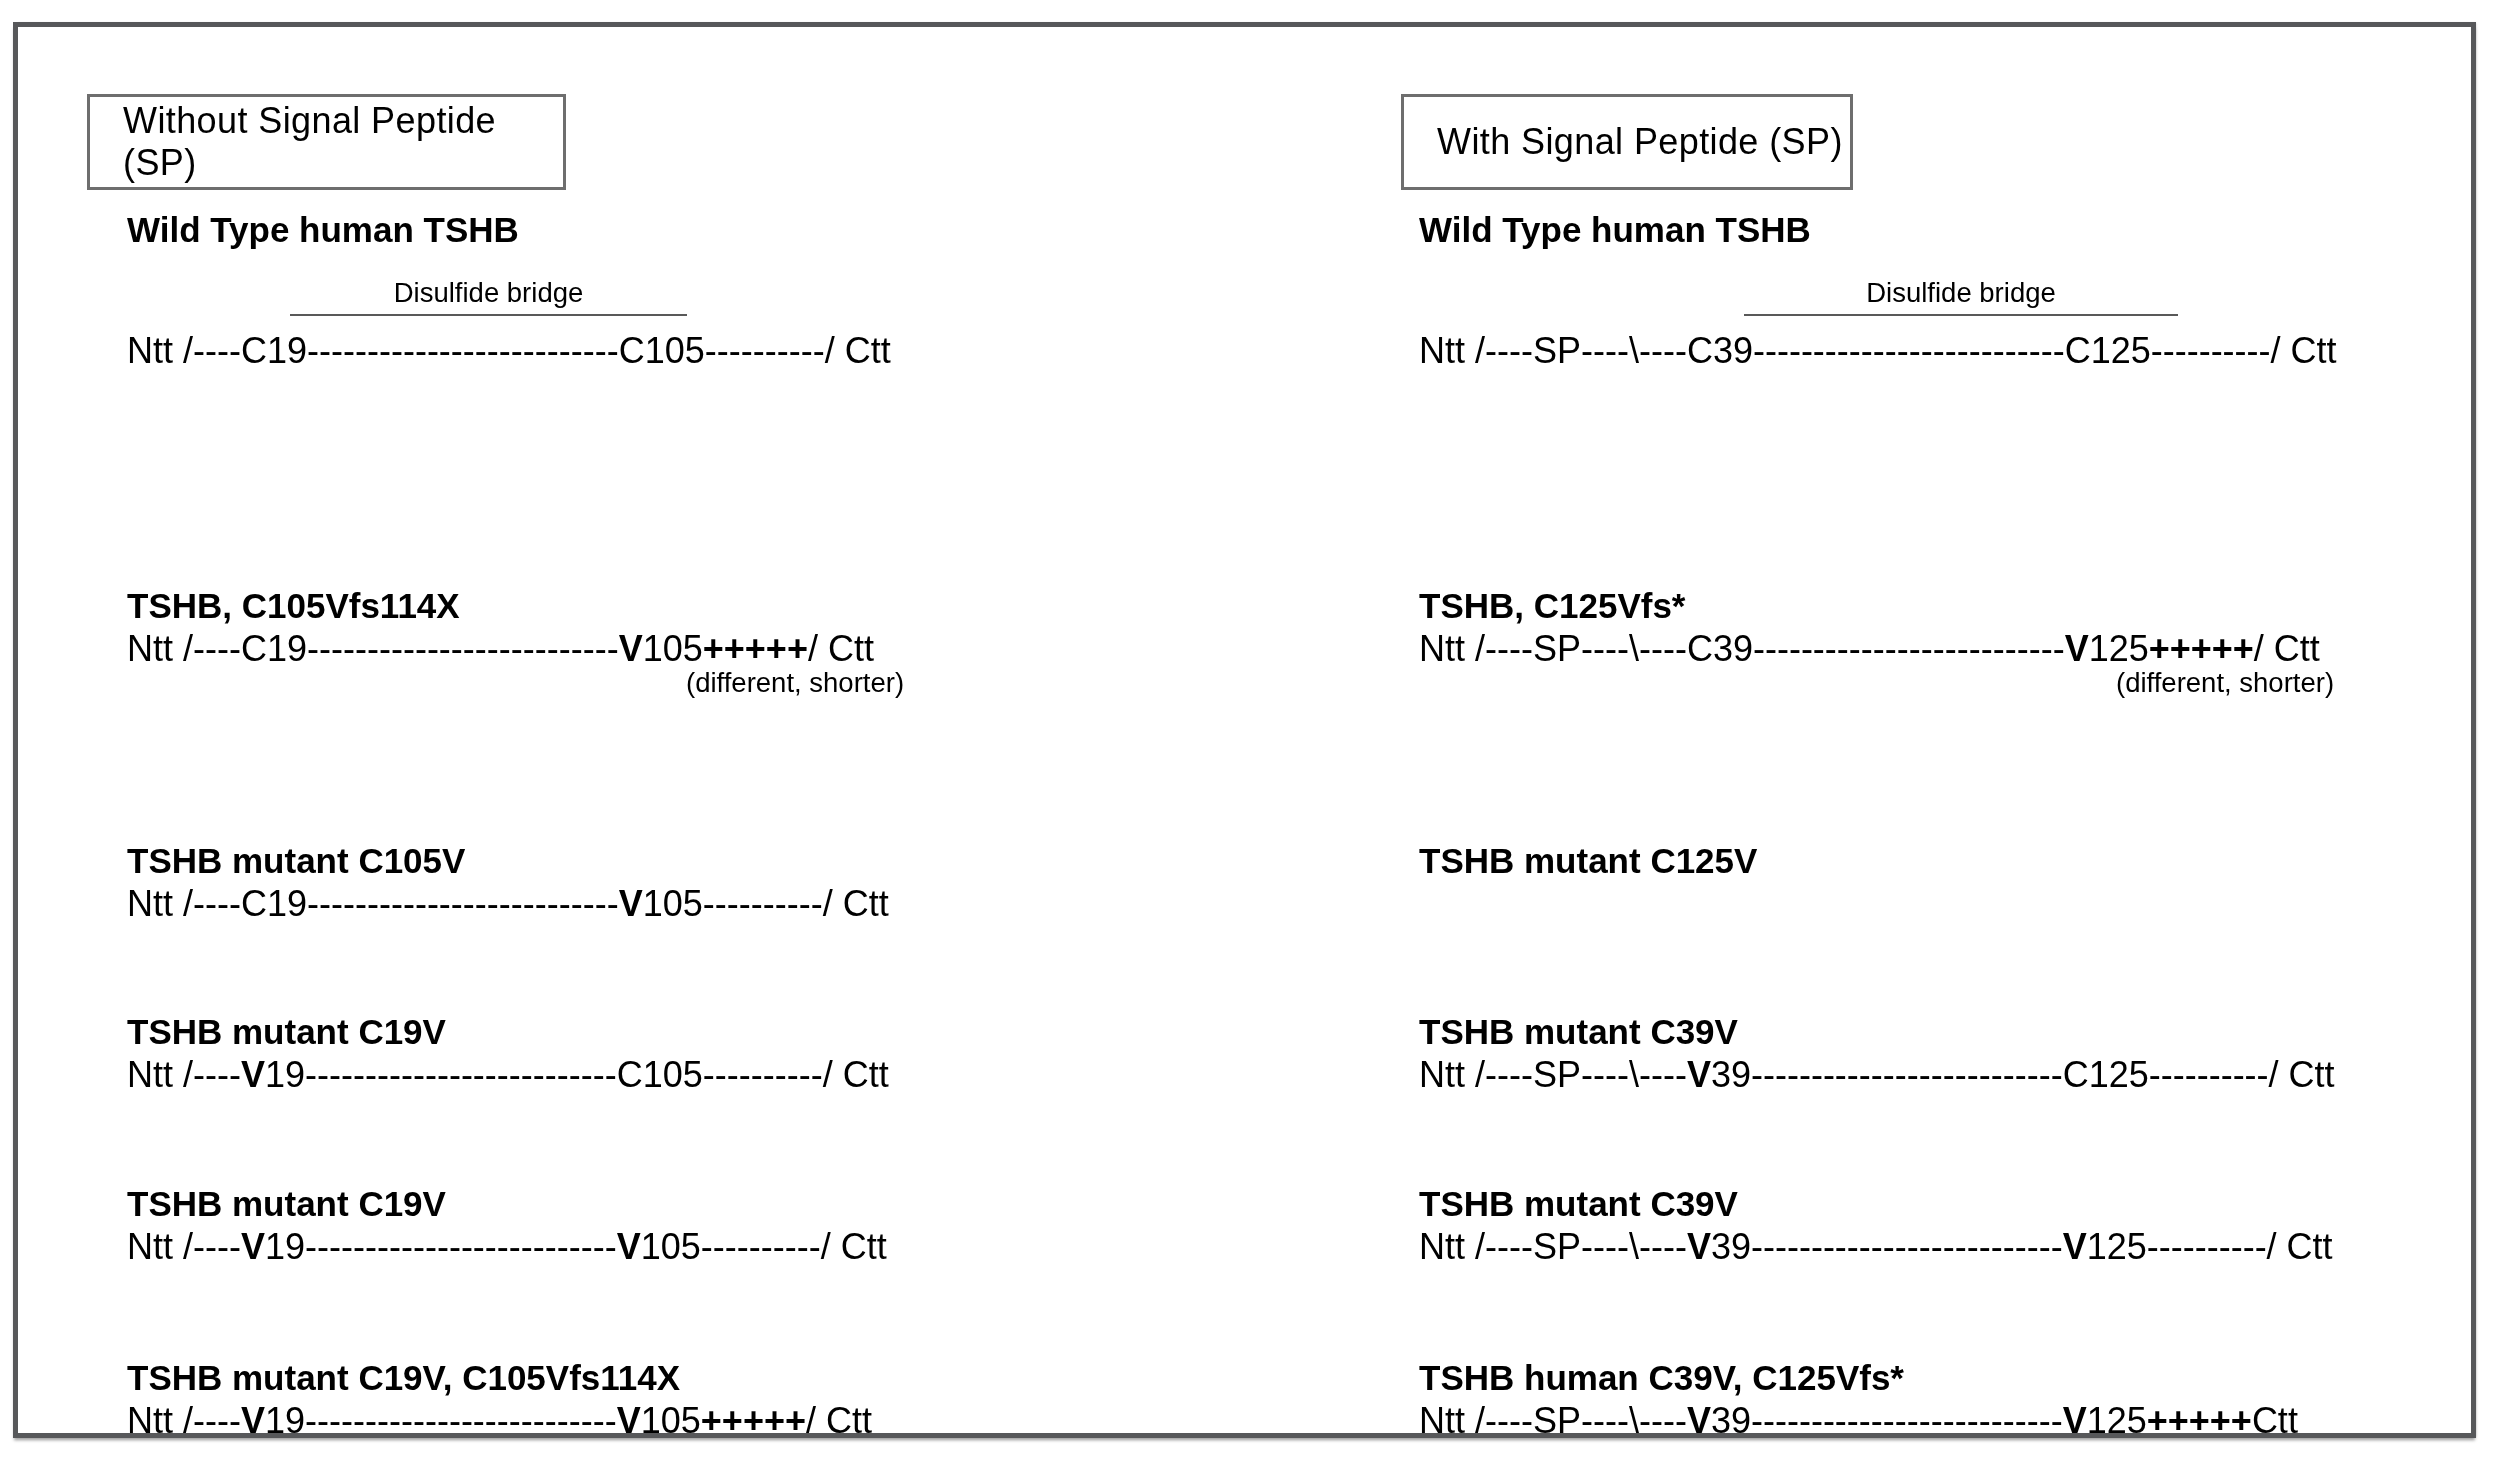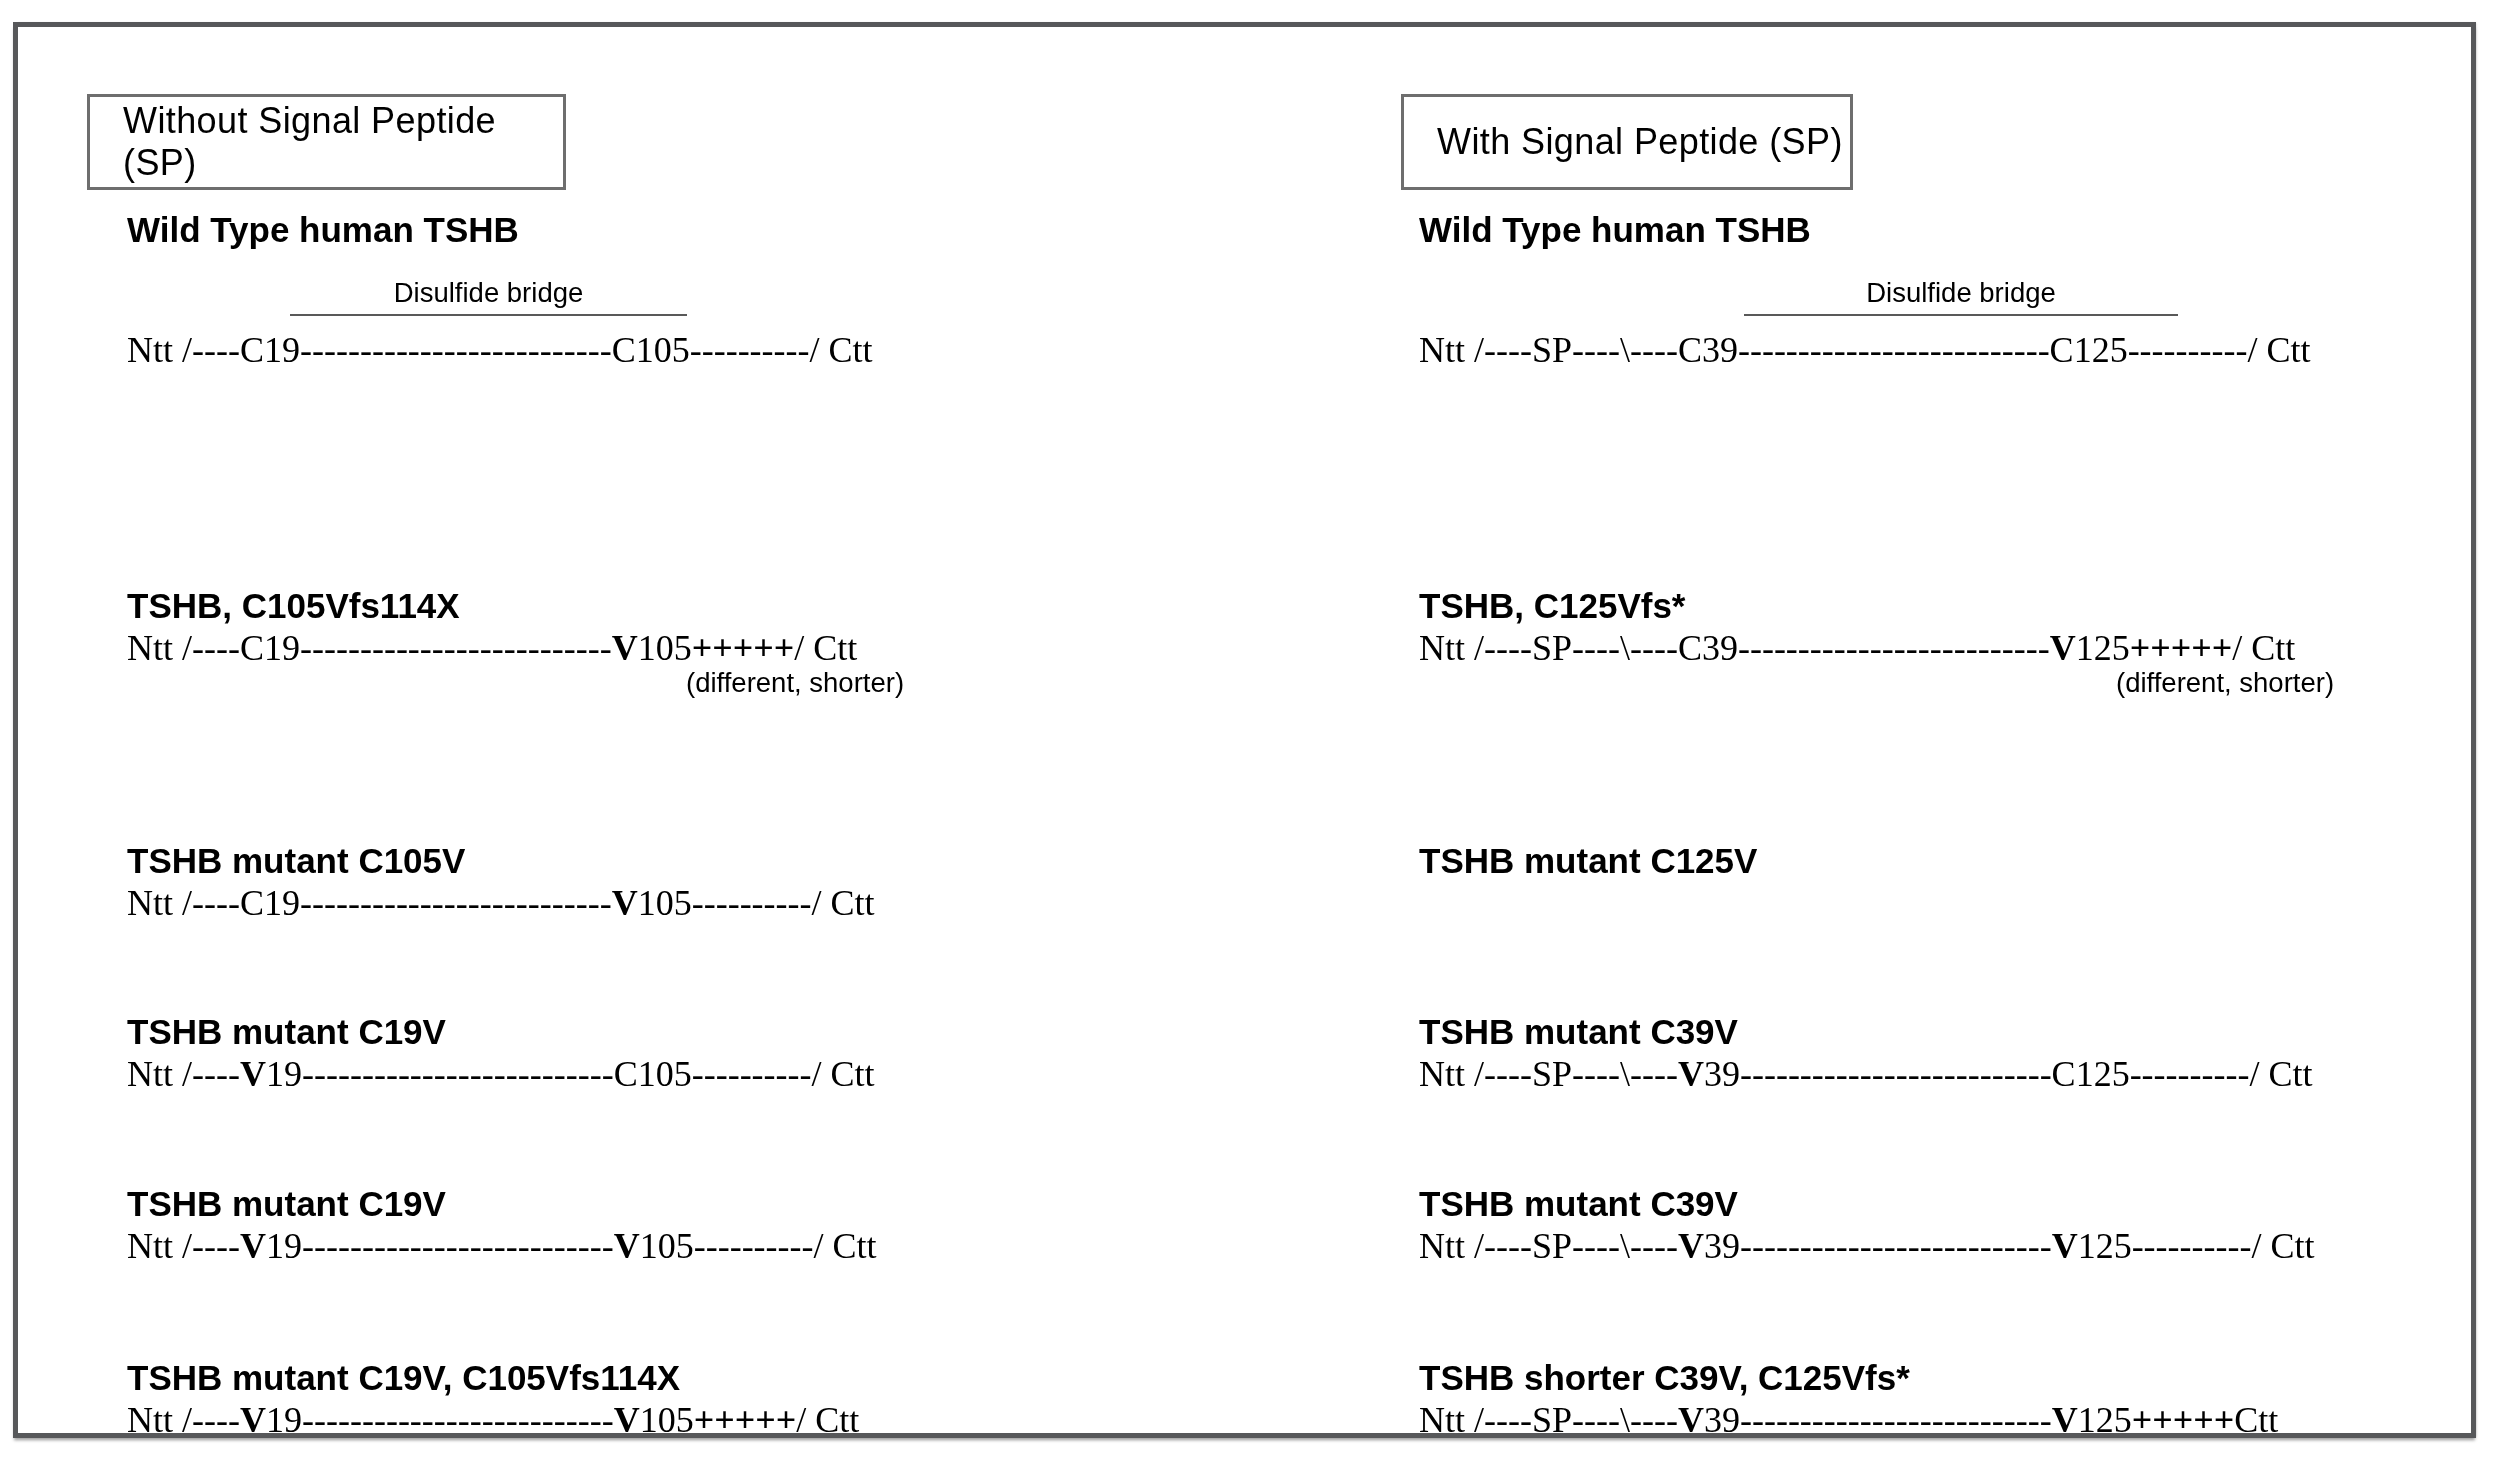--- a/index.html
+++ b/index.html
@@ -38,21 +38,21 @@
 
   .bridge{
     position:absolute;top:181px;height:41px;
     border-bottom:2.9px solid var(--bridge_line);
     text-align:center;
   }
   .col-left  .bridge{left:203px;width:397px;}
   .col-right .bridge{left:365px;width:434px;}
   .bridge-label{font-size:27.5px;line-height:35px;white-space:nowrap;}
 
-  .seq{font-size:36px;line-height:43px;white-space:nowrap;font-family:Liberation Serif, serif;}
+  .seq{font-size:36px;line-height:43px;white-space:nowrap;}
   .seq .b{font-weight:bold;}
   .seq-wt{position:absolute;top:235px;left:40px;}
 
   .sec{position:absolute;left:40px;right:0;}
   .sec-title{font-size:35px;font-weight:bold;line-height:42px;white-space:nowrap;margin-top:28px;}
   .s0{top:463px;} .s1{top:718px;} .s2{top:889px;} .s3{top:1061px;} .s4{top:1235px;}
 
   .note{position:absolute;top:110px;font-size:27.5px;white-space:nowrap;}
   .col-left  .note{left:559px;}
   .col-right .note{left:697px;}
@@ -116,20 +116,20 @@
         </div>
         <div class="sec s2">
           <div class="sec-title">TSHB mutant C39V</div>
           <div class="seq"><span>Ntt /----SP----\----</span><span class="b">V</span><span>39--------------------------C125----------/ Ctt</span></div>
         </div>
         <div class="sec s3">
           <div class="sec-title">TSHB mutant C39V</div>
           <div class="seq"><span>Ntt /----SP----\----</span><span class="b">V</span><span>39--------------------------</span><span class="b">V</span><span>125----------/ Ctt</span></div>
         </div>
         <div class="sec s4">
-          <div class="sec-title">TSHB shorter C39V, C125Vfs*</div>
+          <div class="sec-title">TSHB human C39V, C125Vfs*</div>
           <div class="seq"><span>Ntt /----SP----\----</span><span class="b">V</span><span>39--------------------------</span><span class="b">V</span><span>125</span><span class="b">+++++</span><span>Ctt</span></div>
         </div>
       </div>
   </section>
 
 </div>
 
 
 </body></html>

